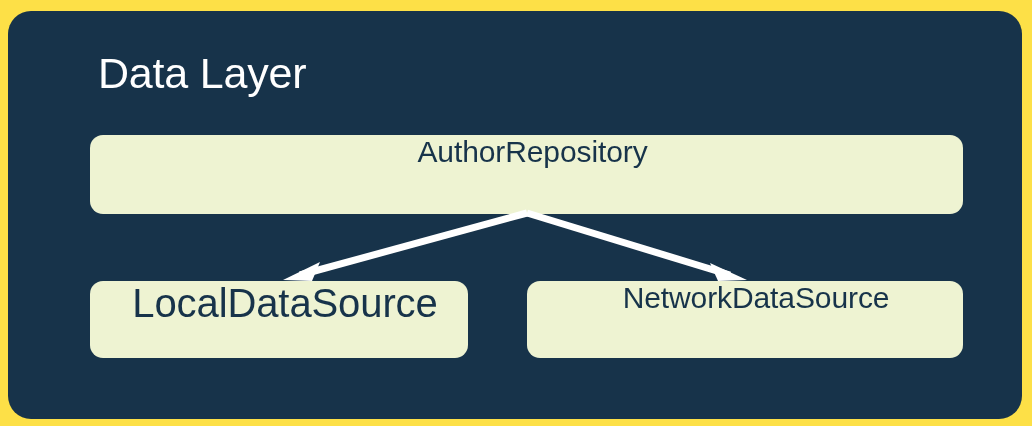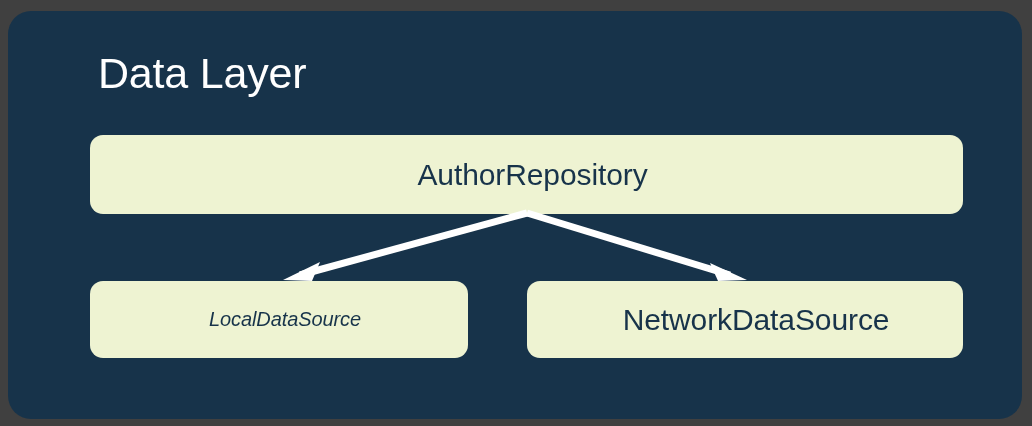--- a/index.html
+++ b/index.html
@@ -11,21 +11,21 @@
     width: 1032px;
     height: 426px;
     font-family: "Liberation Sans", sans-serif;
     overflow: hidden;
   }
 
   #diagram-root {
     position: relative;
     width: 1032px;
     height: 426px;
-    background: #404040;
+    background: #fde047;
   }
 
   
   .layer-container {
     position: absolute;
     left: 8px;
     top: 11px;
     width: 1014px;
     height: 408px;
     background: #17334a;
@@ -46,21 +46,21 @@
     color: #ffffff;
     white-space: nowrap;
   }
 
   
   .node-box {
     position: absolute;
     background: #EEF3D2;
     border-radius: 13px;
     display: flex;
-    align-items: center;
+    align-items: flex-start;
     justify-content: center;
     box-sizing: border-box;
     padding-left: 12px;
   }
   .node-label {
     font-family: "Liberation Sans", sans-serif;
     font-weight: 400;
     color: #17334a;
     white-space: nowrap;
     letter-spacing: -0.1px;
@@ -76,22 +76,21 @@
     font-size: 30px;
   }
 
   .node-local {
     left: 90px;
     top: 281px;
     width: 378px;
     height: 77px;
   }
   .node-local .node-label {
-    font-size: 20px;
-    font-style: italic;
+    font-size: 40px;
   }
 
   .node-network {
     left: 527px;
     top: 281px;
     width: 436px;
     height: 77px;
   }
   .node-network .node-label {
     font-size: 30px;

